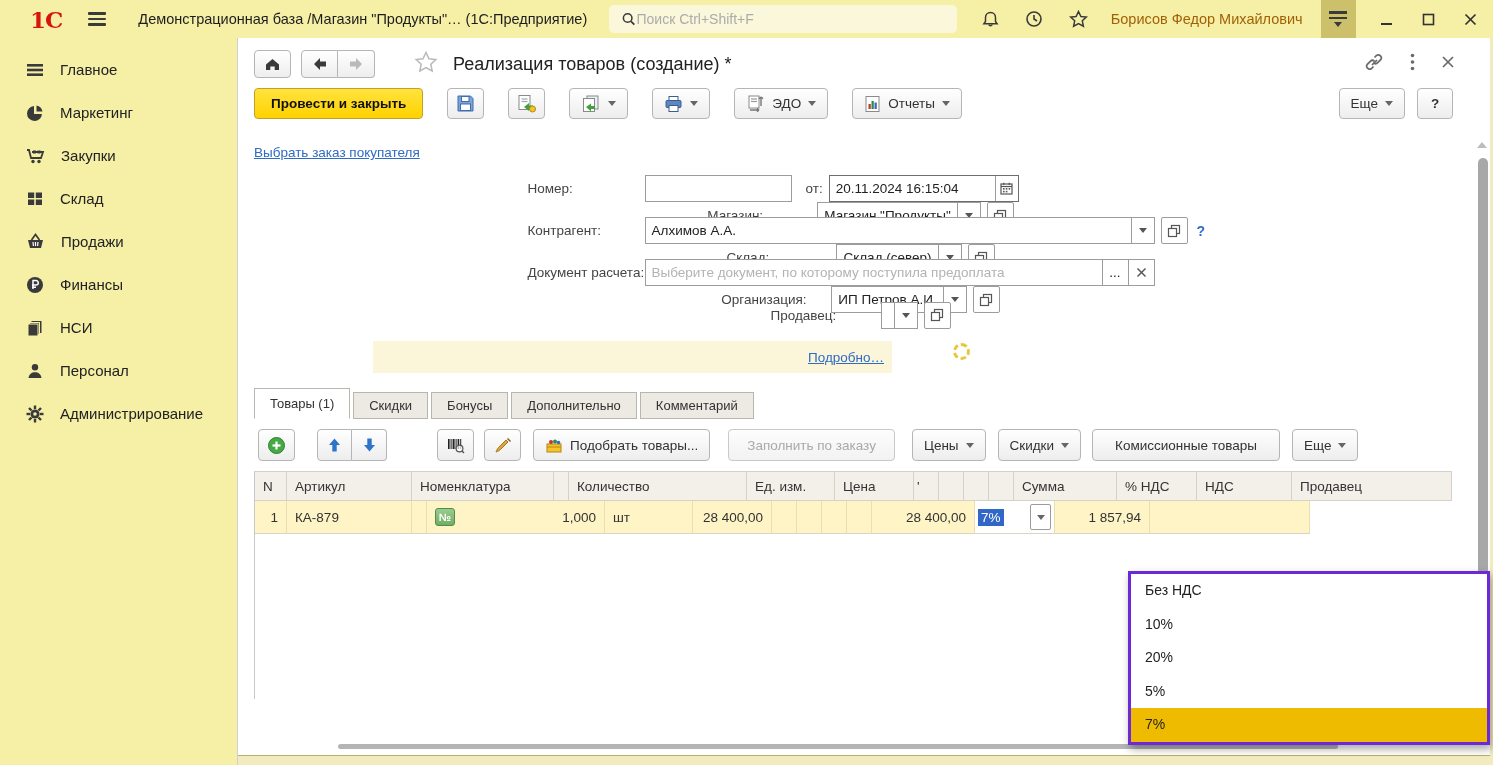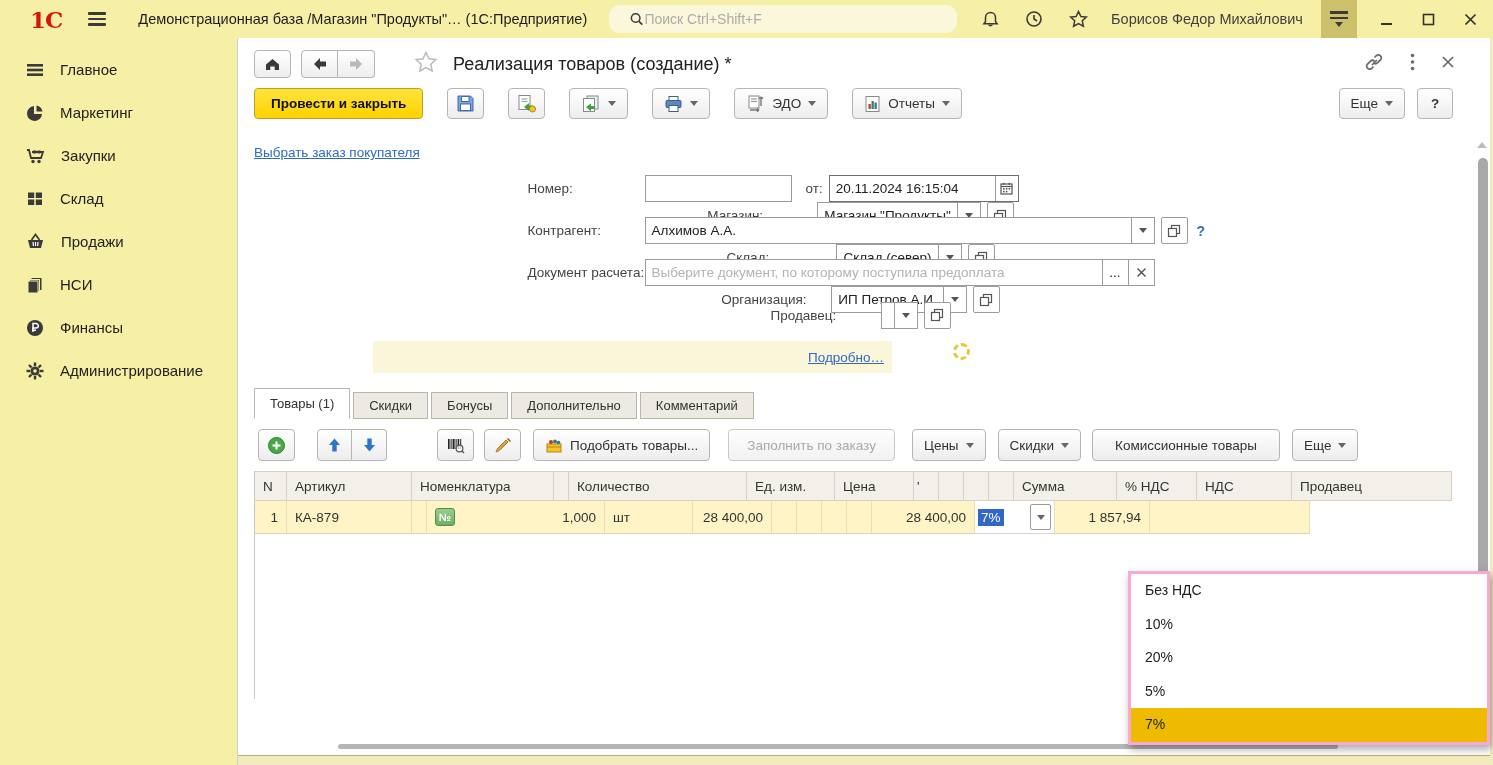--- a/index.html
+++ b/index.html
@@ -6,27 +6,27 @@
   html,body { width:1493px; height:765px; overflow:hidden;
     font-family:"Liberation Sans", sans-serif; color:#333; background:#F6EFA6; }
 
   
   .topbar { height:38px; background:#F6EFA6; display:flex; align-items:center; }
   .logo { color:#D8150D; font-weight:bold; font-size:23px; font-family:"DejaVu Serif", serif;
     margin-left:30px; letter-spacing:-1px; }
   .hamb { margin-left:26px; display:flex; flex-direction:column; gap:3px; cursor:pointer; }
   .hamb span { width:18px; height:2.5px; background:#3A3A3A; border-radius:1px; }
   .tb-title { margin-left:32px; font-size:14.5px; color:#1d1d1d; white-space:nowrap; }
-  .search { margin-left:22px; width:368px; height:28px; background:#FBF7DA; border-radius:11px;
-    display:flex; align-items:center; padding:0 20px; }
+  .search { margin-left:22px; width:368px; height:28px; background:#FBF7DA; border-radius:5px;
+    display:flex; align-items:center; padding:0 12px; }
   .search input { border:none; outline:none; background:transparent; font-size:14px; width:100%;
     font-family:"Liberation Sans", sans-serif; color:#333; }
   .search input::placeholder { color:#ABABAB; }
   .tb-ic { margin-left:24px; cursor:pointer; display:flex; align-items:center; }
-  .tb-user { margin-left:22px; font-size:14.5px; color:#404040; white-space:nowrap; }
+  .tb-user { margin-left:22px; font-size:14.5px; color:#a16207; white-space:nowrap; }
   .svc-btn { margin-left:18px; width:38px; height:38px; background:#CDC06A; display:flex;
     flex-direction:column; align-items:center; justify-content:center; gap:3px; cursor:pointer; }
   .svc-btn i { width:18px; height:2.5px; background:#3A3A3A; display:block; }
   .svc-btn .car { border-left:4px solid transparent; border-right:4px solid transparent;
     border-top:5px solid #3A3A3A; width:0; height:0; }
   .win-ic { margin-left:14px; width:30px; height:30px; display:flex; align-items:center;
     justify-content:center; cursor:pointer; }
 
   
   .app { display:flex; height:727px; }
@@ -112,21 +112,21 @@
   .c11{width:103px}.c12{width:80px}.c13{width:95px}.c14{width:160px}
   .badge { background:linear-gradient(#9CCB8E,#6FAF62); border:1px solid #4E8F4E; color:#fff;
     font-size:11px; font-weight:bold; border-radius:3px; width:20px; height:18px; display:flex;
     align-items:center; justify-content:center; margin-right:6px; flex:none; }
   .vat-cell { background:#fff; padding:0 3px; gap:4px; }
   .sel-txt { background:#3168C8; color:#fff; padding:1px 3px; }
   .mini-drop { width:21px; height:26px; border:1px solid #9C9C9C; border-radius:2px; display:flex;
     align-items:center; justify-content:center; margin-left:auto; cursor:pointer; background:#fff; }
 
   
-  .vat-pop { position:absolute; left:890px; top:533px; width:362px; border:3px solid #f9a8d4;
+  .vat-pop { position:absolute; left:890px; top:533px; width:362px; border:3px solid #6d28d9;
     background:#fff; box-shadow:2px 4px 8px rgba(0,0,0,.35); z-index:20; }
   .vat-item { height:33.5px; line-height:33.5px; padding-left:14px; font-size:14px; color:#222; cursor:pointer; }
   .vat-item.hl { background:#EFBB00; }
 
   
   .vscroll { position:absolute; right:5px; top:120px; width:10px; height:568px; background:#A8A8A8;
     border-radius:5px; z-index:5; cursor:pointer; }
   .vscroll-up { position:absolute; right:6px; top:104px; width:0; height:0; border-left:5px solid transparent;
     border-right:5px solid transparent; border-bottom:6px solid #BDBDBD; z-index:5; }
   .hscroll { position:absolute; left:100px; bottom:16px; width:1000px; height:5px; background:#B5B5B5;
@@ -236,33 +236,40 @@
           <path d="M6.5 8 10.5 2.5 14.5 8" fill="none" stroke="#3A3A3A" stroke-width="1.7"></path>
           <path d="M3 8h15l-2 8H5z" fill="#3A3A3A"></path>
           <line x1="8" y1="10" x2="8.4" y2="14" stroke="#fff" stroke-width="1.2"></line>
           <line x1="10.5" y1="10" x2="10.5" y2="14" stroke="#fff" stroke-width="1.2"></line>
           <line x1="13" y1="10" x2="12.6" y2="14" stroke="#fff" stroke-width="1.2"></line>
         </svg>
       <span class="sb-label">Продажи</span>
     </div>
     <div class="sb-item">
       <svg width="20" height="20" viewBox="0 0 20 20">
+          <circle cx="10" cy="10" r="8" fill="#3A3A3A"></circle>
+          <path d="M8 14V5.5h3a2.3 2.3 0 0 1 0 4.6H7" fill="none" stroke="#fff" stroke-width="1.5"></path>
+          <line x1="7" y1="12.2" x2="11" y2="12.2" stroke="#fff" stroke-width="1.5"></line>
+        </svg>
+      <span class="sb-label">Финансы</span>
+    </div>
+    <div class="sb-item">
+      <svg width="20" height="20" viewBox="0 0 20 20">
           <rect x="6.5" y="3" width="10" height="12" fill="#3A3A3A"></rect>
           <rect x="4.5" y="4.5" width="10" height="12" fill="#3A3A3A" stroke="#F6EFA6" stroke-width="1"></rect>
           <rect x="3" y="6" width="10" height="12" fill="#3A3A3A" stroke="#F6EFA6" stroke-width="1"></rect>
         </svg>
       <span class="sb-label">НСИ</span>
     </div>
     <div class="sb-item">
       <svg width="20" height="20" viewBox="0 0 20 20">
-          <circle cx="10" cy="10" r="8" fill="#3A3A3A"></circle>
-          <path d="M8 14V5.5h3a2.3 2.3 0 0 1 0 4.6H7" fill="none" stroke="#fff" stroke-width="1.5"></path>
-          <line x1="7" y1="12.2" x2="11" y2="12.2" stroke="#fff" stroke-width="1.5"></line>
-        </svg>
-      <span class="sb-label">Финансы</span>
+          <circle cx="10" cy="6.2" r="3.2" fill="#3A3A3A"></circle>
+          <path d="M3.5 17c.5-4 3.2-5.8 6.5-5.8s6 1.8 6.5 5.8z" fill="#3A3A3A"></path>
+        </svg>
+      <span class="sb-label">Персонал</span>
     </div>
     <div class="sb-item">
       <svg width="20" height="20" viewBox="0 0 20 20">
           <g stroke="#3A3A3A" stroke-width="2.4">
             <line x1="10" y1="1.5" x2="10" y2="5"></line>
             <line x1="10" y1="15" x2="10" y2="18.5"></line>
             <line x1="1.5" y1="10" x2="5" y2="10"></line>
             <line x1="15" y1="10" x2="18.5" y2="10"></line>
             <line x1="4" y1="4" x2="6.5" y2="6.5"></line>
             <line x1="13.5" y1="13.5" x2="16" y2="16"></line>

